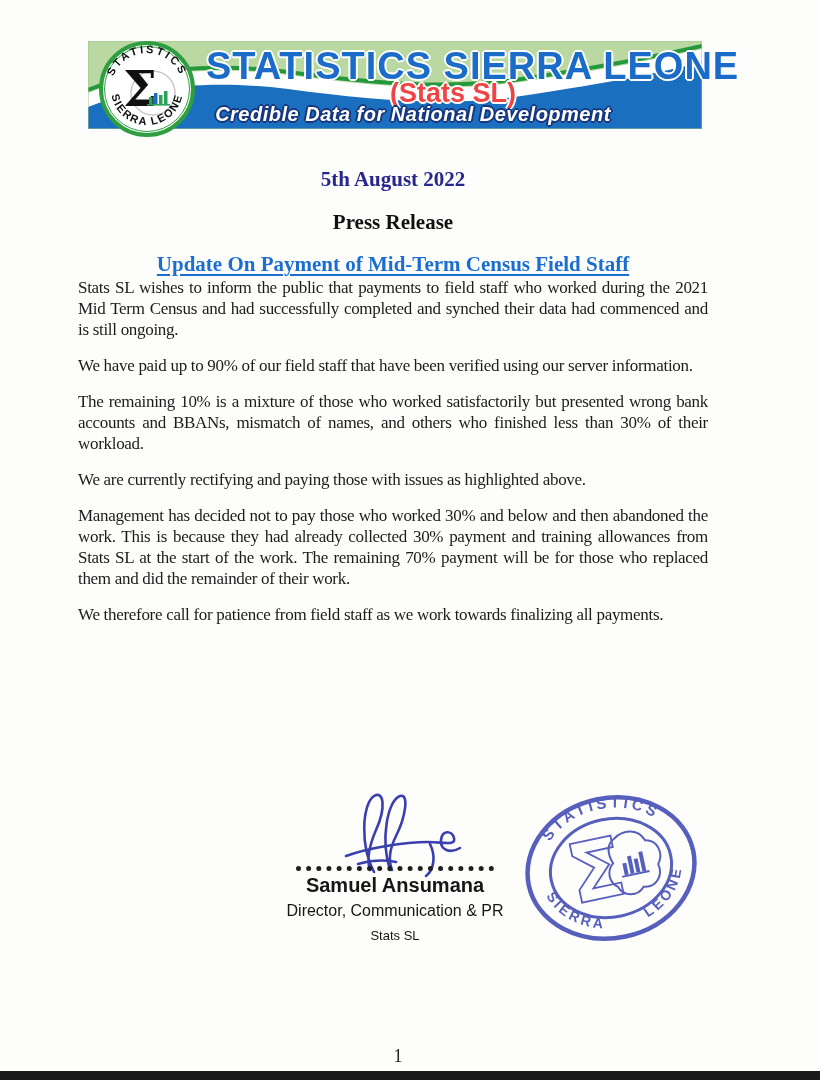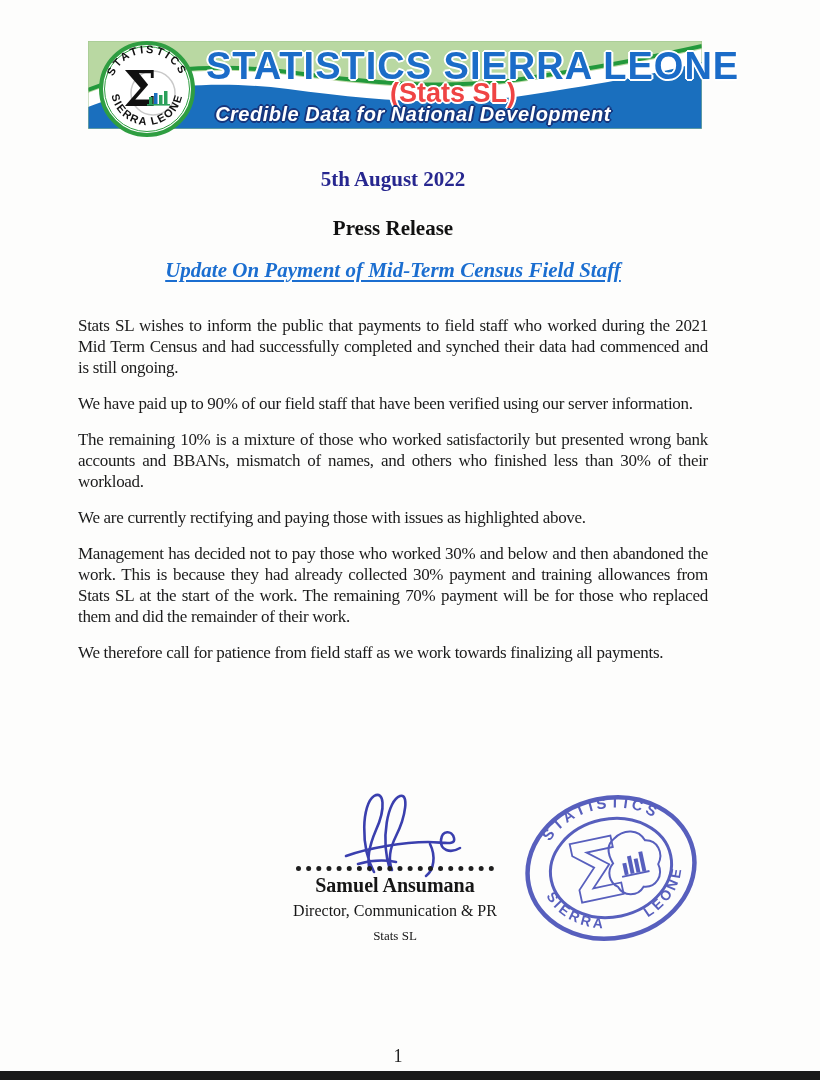--- a/index.html
+++ b/index.html
@@ -40,40 +40,40 @@
   }
   .logo-svg{position:absolute;left:8px;top:-3px;}
 
   
   .letter{
     position:absolute;left:78px;top:166px;width:630px;
   }
   .heading{
     text-align:center;font-weight:bold;font-size:21px;line-height:26px;
   }
-  .heading-date{color:#27278f;margin:0 0 23px 0;}
+  .heading-date{color:#27278f;margin:0 0 17px 0;}
   .heading-type{color:#111;margin:0 0 16px 0;}
   .heading-title{
-    color:#1b6ed0;margin:0 0 32px 0;
-    text-decoration:underline;text-decoration-thickness:2px;text-underline-offset:3px;font-style:italic;
+    color:#1b6ed0;margin:0 0 0 0;
+    text-decoration:underline;text-decoration-thickness:2px;text-underline-offset:3px;
   }
   .para{
     margin:0 0 15px 0;font-size:17px;line-height:21px;text-align:justify;
     letter-spacing:-0.3px;color:#1b1b1b;
   }
 
   
   .sig-scribble{position:absolute;left:312px;top:786px;}
   .sig-dots{
     position:absolute;left:296px;top:846px;width:198px;height:20px;
     border-bottom:5px dotted #1f1f1f;
   }
   .sig-text{
     position:absolute;left:262px;top:872px;width:266px;text-align:center;
-    font-family:Liberation Serif, serif;color:#161616;
+    font-family:Liberation Sans, sans-serif;color:#161616;
   }
   .sig-name{font-weight:bold;font-size:20px;line-height:26px;}
   .sig-role{font-size:16px;line-height:25px;}
   .sig-org{font-size:13px;line-height:25px;}
 
   
   .stamp-svg{position:absolute;left:520px;top:792px;opacity:.92;}
 
   
   .page-number{

